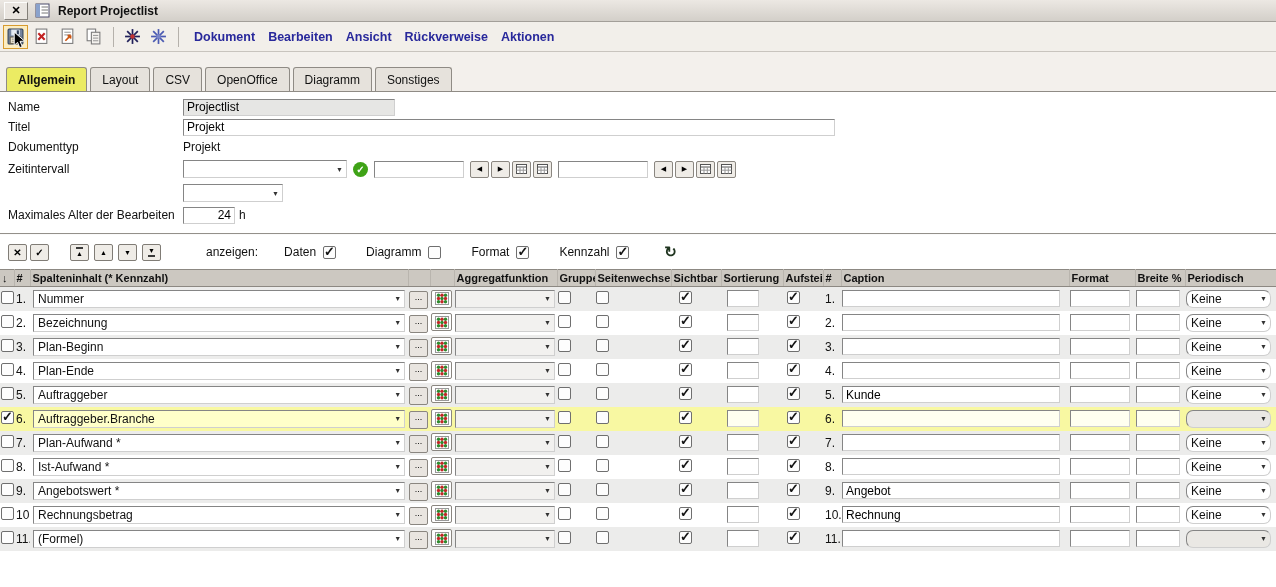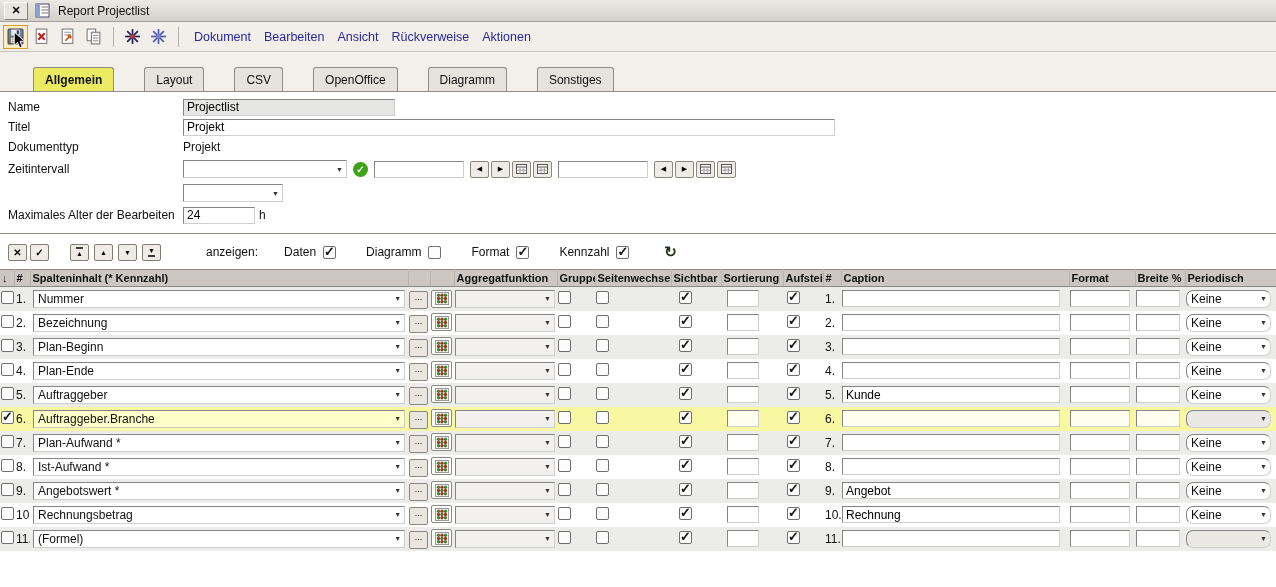--- a/index.html
+++ b/index.html
@@ -5,35 +5,35 @@
   * { box-sizing: border-box; }
   html,body { margin:0; padding:0; }
   body { font-family:"Liberation Sans", sans-serif; font-size:12px; color:#111; background:#fff; }
   .screen { width:1276px; height:587px; position:relative; overflow:hidden; background:#fff; }
 
   
   .titlebar { height:22px; background:linear-gradient(#ece8e3,#d3cfc9); border-bottom:1px solid #a39f99;
               display:flex; align-items:center; padding:0 4px; gap:7px; }
   .close-btn { width:24px; height:18px; background:#e9e5e0; border:1px solid; border-color:#fdfdfc #837f79 #837f79 #fdfdfc;
                display:flex; align-items:center; justify-content:center; font-size:11px; font-weight:bold; padding:0; }
-  .win-title { font-weight:normal; font-size:12px; }
+  .win-title { font-weight:bold; font-size:12px; }
 
   
-  .toolbar { height:30px; background:#f2efea; border-bottom:1px solid #c8c4be; display:flex; align-items:center; padding:0 3px; }
+  .toolbar { height:30px; background:#f2efea; border-bottom:1px solid #c8c4be; display:flex; align-items:center; padding:0 3px;font-weight:bold; }
   .tool-btn { width:25px; height:24px; background:transparent; border:1px solid transparent; display:flex; align-items:center; justify-content:center; padding:0; margin-right:1px; }
   .tool-btn.hovered { border:1px solid #d79b2f; background:#fcedc2; }
   .tool-sep { width:1px; height:20px; background:#b5b1ab; margin:0 6px; }
   .menu { display:flex; gap:13px; margin-left:9px; }
   .menu-item { color:#28289b; font-size:12.5px; cursor:default; }
   .mouse-cursor { position:absolute; left:13px; top:31px; z-index:50; }
 
   
   .tabstrip { height:40px; background:#f3f0ec; border-bottom:1px solid #8f8b85; display:flex; align-items:flex-end; padding:0 0 0 6px; gap:3px; }
   .tab { height:24px; padding:0 11px; display:flex; align-items:center; background:#e6e2dc; border:1px solid #8f8b85; border-bottom:none;
-         border-radius:3px 3px 0 0; font-size:12px;margin-left:27px; }
+         border-radius:3px 3px 0 0; font-size:12px; }
   .tab.active { background:#ebeb63; font-weight:bold; }
 
   
   .form-area { padding:5px 0 8px 0; background:#fff; }
   .form-row { display:flex; align-items:center; min-height:20px; }
   .form-row.tall { min-height:24px; }
   .form-label { width:183px; padding-left:8px; flex:none; }
   .txt { height:17px; border:1px solid; border-color:#858585 #cfcfcf #cfcfcf #858585; background:#fff; font-family:Liberation Sans, sans-serif; font-size:12px; padding:0 3px; }
   .name-input { width:212px; background:#e6e6e4; }
   .titel-input { width:652px; }
@@ -43,21 +43,21 @@
   .sel-text { flex:1; overflow:hidden; white-space:nowrap; font-size:12px; min-height:12px; }
   .sel-arrow { font-size:7px; color:#333; padding-left:5px; flex:none; }
   .zi-sel1 { width:164px; }
   .zi-sel2 { width:100px; }
   .zi-input { width:90px; }
   .okbadge { width:15px; height:15px; border-radius:50%; background:#3fa317; color:#fff; font-size:10px; font-weight:bold;
              display:inline-flex; align-items:center; justify-content:center; }
   .mini-group { display:inline-flex; gap:2px; }
   .mini-ctl { width:19px; height:17px; border:1px solid #8a8680; background:#efece7; display:inline-flex; align-items:center; justify-content:center;
               font-size:7px; padding:0; border-radius:2px; }
-  .max-input { width:72px; text-align:left; }
+  .max-input { width:52px; text-align:right; }
   .unit { margin-left:4px; }
 
   
   .section-divider { height:2px; background:#93908a; border-bottom:1px solid #fafafa; }
   .control-band { height:34px; display:flex; align-items:center; padding-left:8px; background:#fff; }
   .sq-btn { width:19px; height:17px; border:1px solid #807c76; background:#efece7; display:inline-flex; align-items:center; justify-content:center;
             font-size:10px; font-weight:bold; padding:0; margin-right:3px; border-radius:2px; }
   .move-group { display:inline-flex; margin-left:18px; gap:2px; }
   .move-group .sq-btn { font-size:7px; }
   .barred-top { display:inline-block; border-top:2px solid #3a3a3a; padding-top:1px; line-height:1; }

